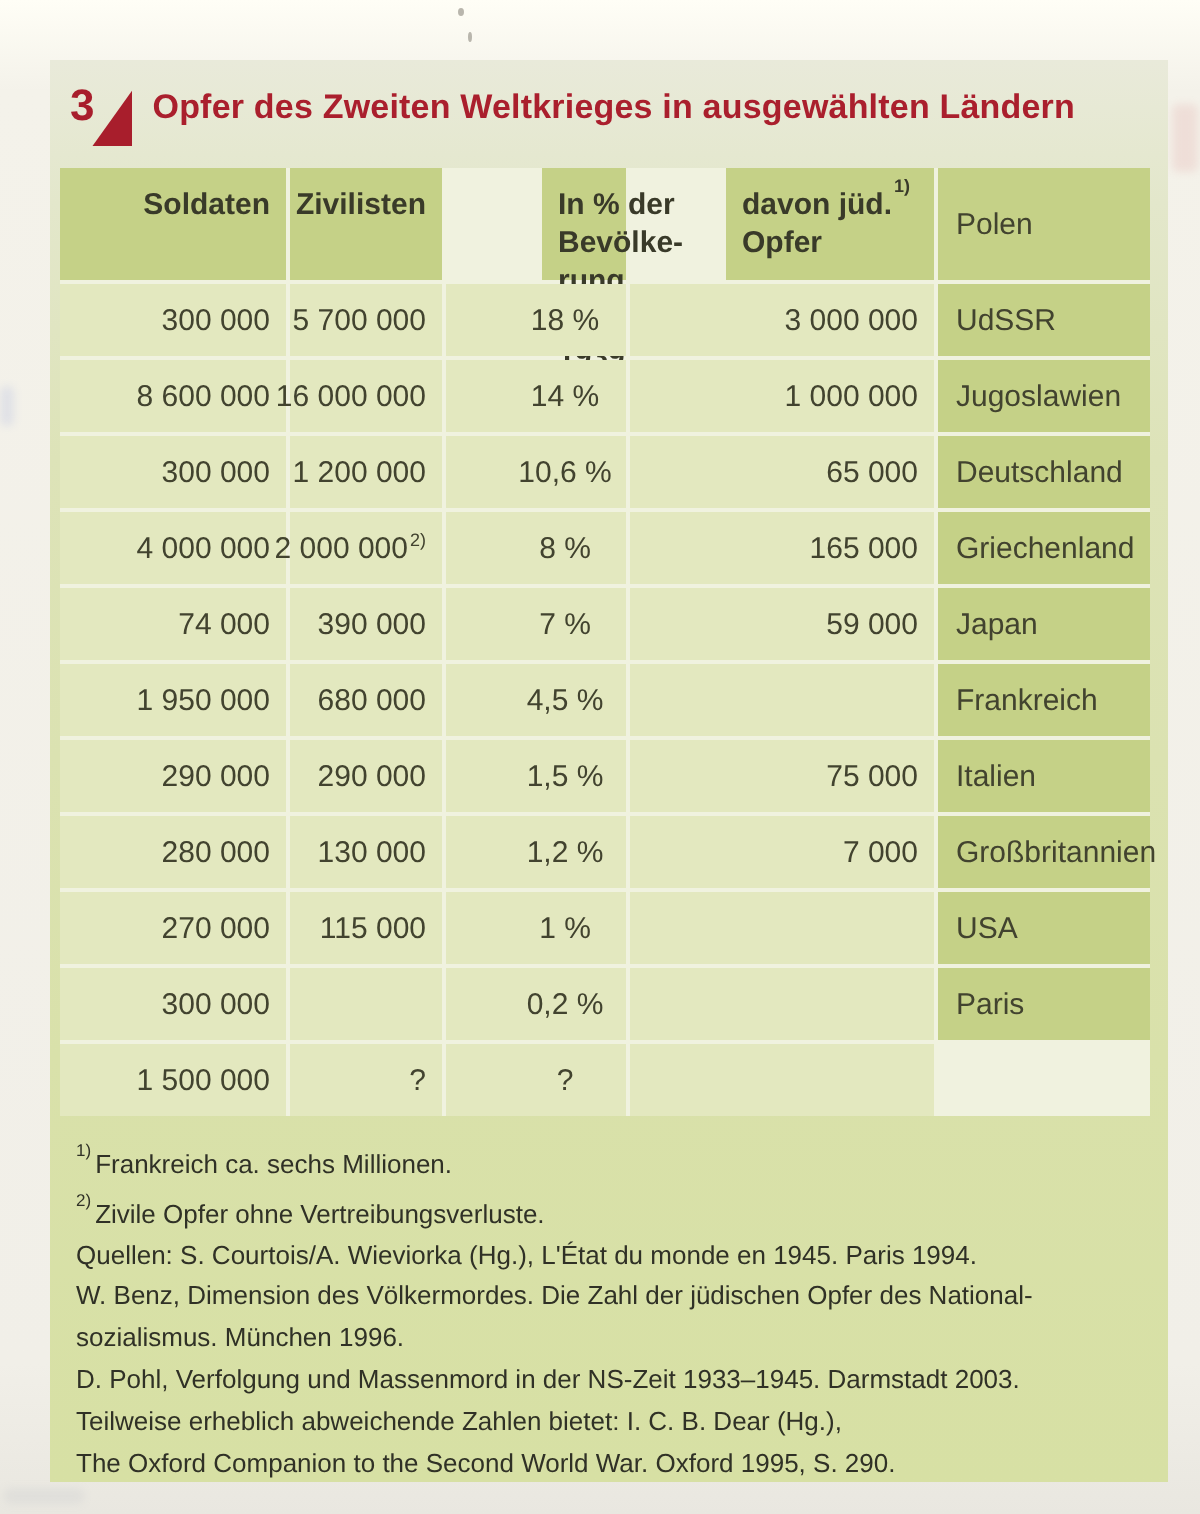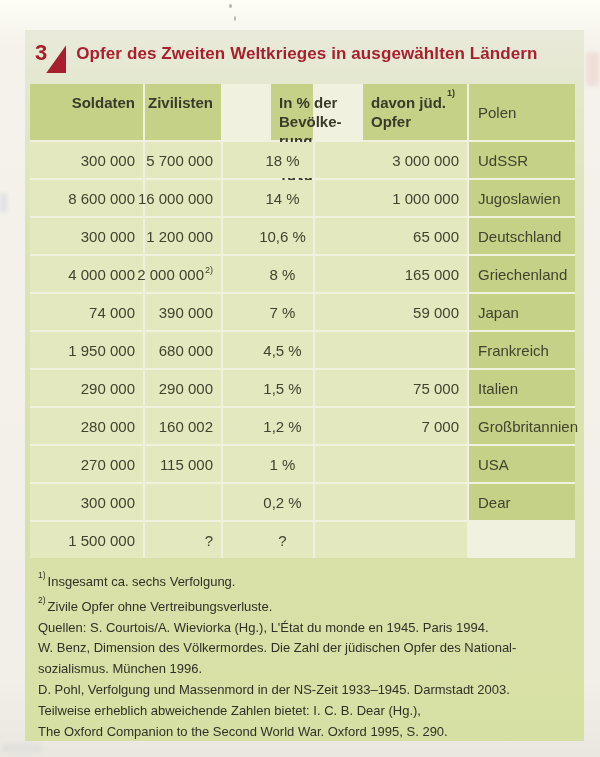--- a/index.html
+++ b/index.html
@@ -259,21 +259,21 @@
         <div class="c num">
           <span>75 000</span>
         </div>
         <div class="c land">
           <span>Italien</span>
         </div>
         <div class="c num">
           <span>280 000</span>
         </div>
         <div class="c num">
-          <span>160 002</span>
+          <span>130 000</span>
         </div>
         <div class="c pct">
           <span>1,2 %</span>
         </div>
         <div class="c num">
           <span>7 000</span>
         </div>
         <div class="c land">
           <span>Großbritannien</span>
         </div>
@@ -298,38 +298,38 @@
         <div class="c num">
           <span></span>
         </div>
         <div class="c pct">
           <span>0,2 %</span>
         </div>
         <div class="c num">
           <span></span>
         </div>
         <div class="c land">
-          <span>Dear</span>
+          <span>Paris</span>
         </div>
         <div class="c num">
           <span>1 500 000</span>
         </div>
         <div class="c num">
           <span>?</span>
         </div>
         <div class="c pct">
           <span>?</span>
         </div>
         <div class="c num">
           <span></span>
         </div>
       </div>
 
     <div class="notes">
-      <div class="fn"><sup>1)</sup><span>Insgesamt ca. sechs Verfolgung.</span></div>
+      <div class="fn"><sup>1)</sup><span>Frankreich ca. sechs Millionen.</span></div>
       <div class="fn"><sup>2)</sup><span>Zivile Opfer ohne Vertreibungsverluste.</span></div>
       <div class="src first">Quellen: S. Courtois/A. Wieviorka (Hg.), L'État du monde en 1945. Paris 1994.</div>
       <div class="src">W. Benz, Dimension des Völkermordes. Die Zahl der jüdischen Opfer des National-</div>
       <div class="src">sozialismus. München 1996.</div>
       <div class="src">D. Pohl, Verfolgung und Massenmord in der NS-Zeit 1933–1945. Darmstadt 2003.</div>
       <div class="src">Teilweise erheblich abweichende Zahlen bietet: I. C. B. Dear (Hg.),</div>
       <div class="src">The Oxford Companion to the Second World War. Oxford 1995, S. 290.</div>
     </div>
 
   </div>

